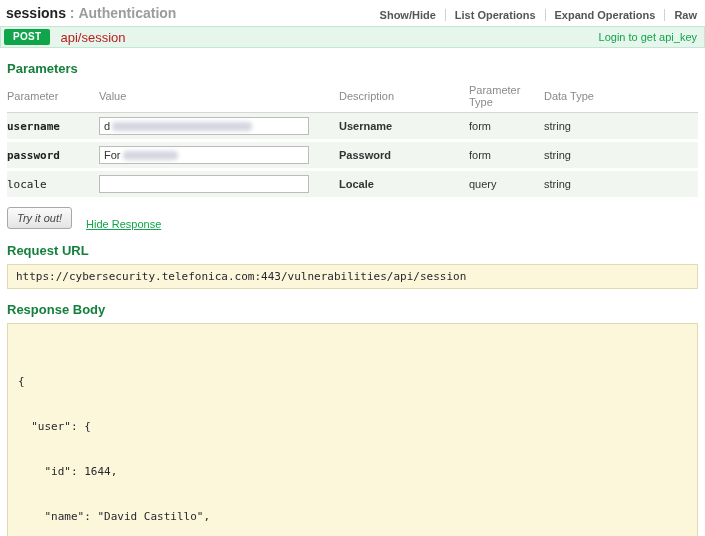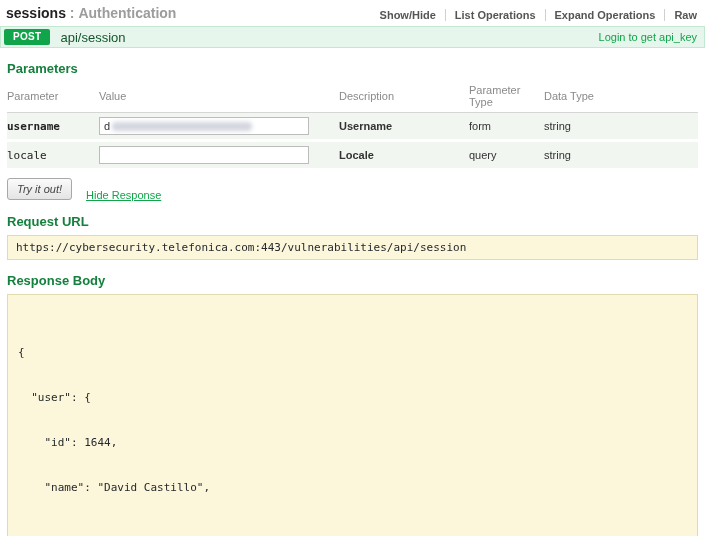--- a/index.html
+++ b/index.html
@@ -10,21 +10,21 @@
   .title { font-size:14px; }
   .res { font-weight:bold; color:#222; }
   .sep,.desc { color:#9c9c9c; font-weight:bold; }
   .toplinks { display:flex; font-size:11px; color:#555;font-weight:bold; }
   .toplink { padding:0 9px; cursor:pointer; text-decoration:none; color:#555; }
   .toplink + .toplink { border-left:1px solid #d0d0d0; }
   .toplink:last-child { padding-right:2px; }
 
   .endpoint { display:flex; align-items:center; background:#e7f6ec; border:1px solid #c3e8d1; height:22px; padding:0 7px 0 3px; cursor:pointer; }
   .method { background:#10a54a; color:#fff; font-size:10px; font-weight:bold; padding:2px 9px 3px; border-radius:2px; letter-spacing:.3px; }
-  .path { margin-left:10px; font-size:13px; color:#14532d; text-decoration:none; }
+  .path { margin-left:10px; font-size:13px; color:#b91c1c; text-decoration:none; }
   .authlink { margin-left:auto; font-size:11px; color:#10a54a; text-decoration:none; }
 
   .content { padding:0 7px; }
   .sect { font-size:13px; font-weight:bold; color:#15803d; margin-top:13px; }
 
   .params { width:100%; border-collapse:collapse; font-size:11px; margin-top:2px; table-layout:fixed; }
   .params th { text-align:left; font-weight:normal; color:#8a8a8a; padding:6px 6px 4px 0; border-bottom:1px solid #d6d6d6; }
   .params td { padding:4px 6px 4px 0; vertical-align:middle; }
   .params tbody tr { background:#f1f6f1; border-bottom:3px solid #fff; border-top:1px solid #fff; }
   .pname { font-family:"DejaVu Sans Mono",monospace; font-size:11px; color:#222; padding-left:2px; }
@@ -97,20 +97,32 @@
             <div class="inputbox">
               <span>d</span>
                 <span class="smudge w140"></span>
             </div>
           </td>
           <td class="pdesc">Username</td>
           <td class="ptype">form</td>
           <td class="pdata">string</td>
         </tr>
         <tr>
+          <td class="pname" data-required="true">password</td>
+          <td>
+            <div class="inputbox">
+              <span>For</span>
+                <span class="smudge w55"></span>
+            </div>
+          </td>
+          <td class="pdesc">Password</td>
+          <td class="ptype">form</td>
+          <td class="pdata">string</td>
+        </tr>
+        <tr>
           <td class="pname" data-required="false">locale</td>
           <td>
             <input class="textinput" type="text" value="" style="">
           </td>
           <td class="pdesc">Locale</td>
           <td class="ptype">query</td>
           <td class="pdata">string</td>
         </tr>
       </tbody>
     </table>

